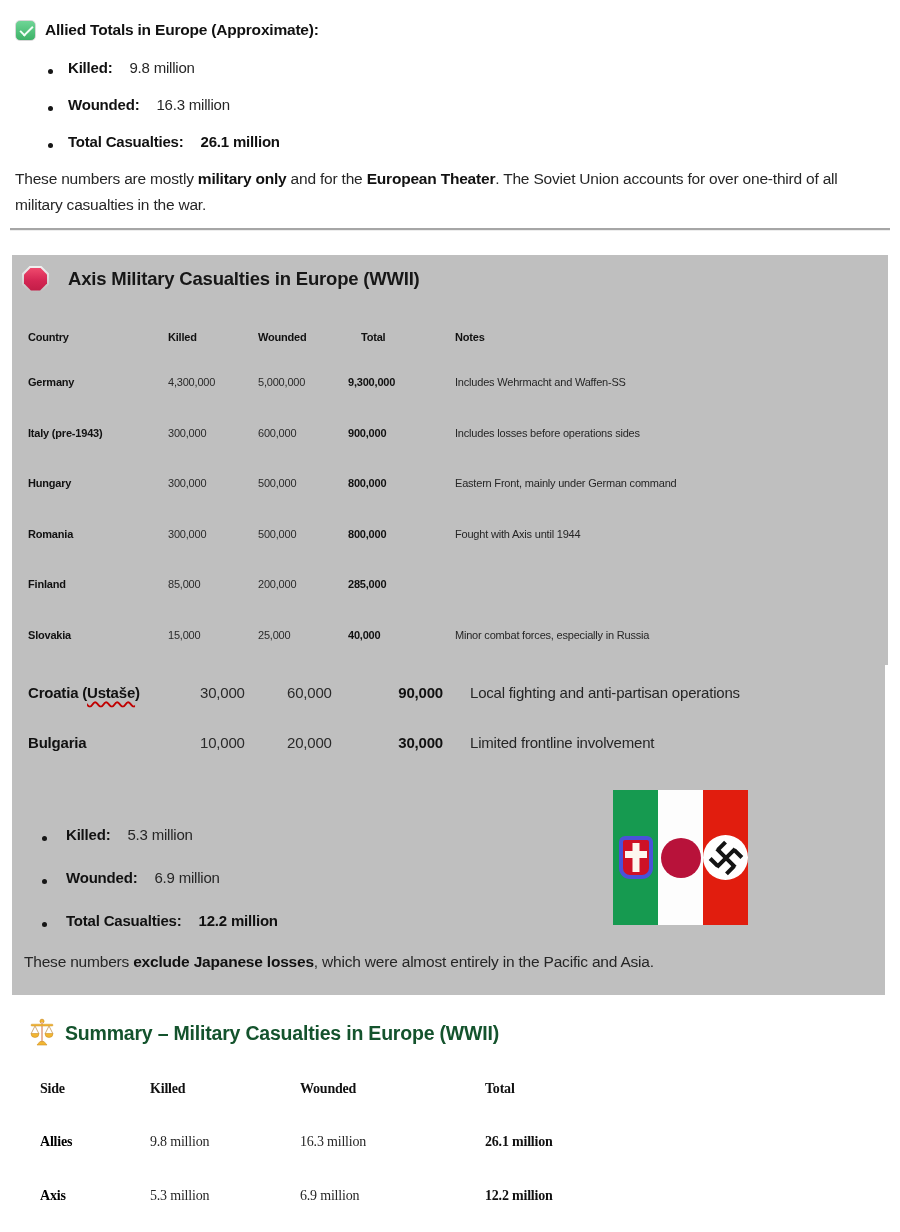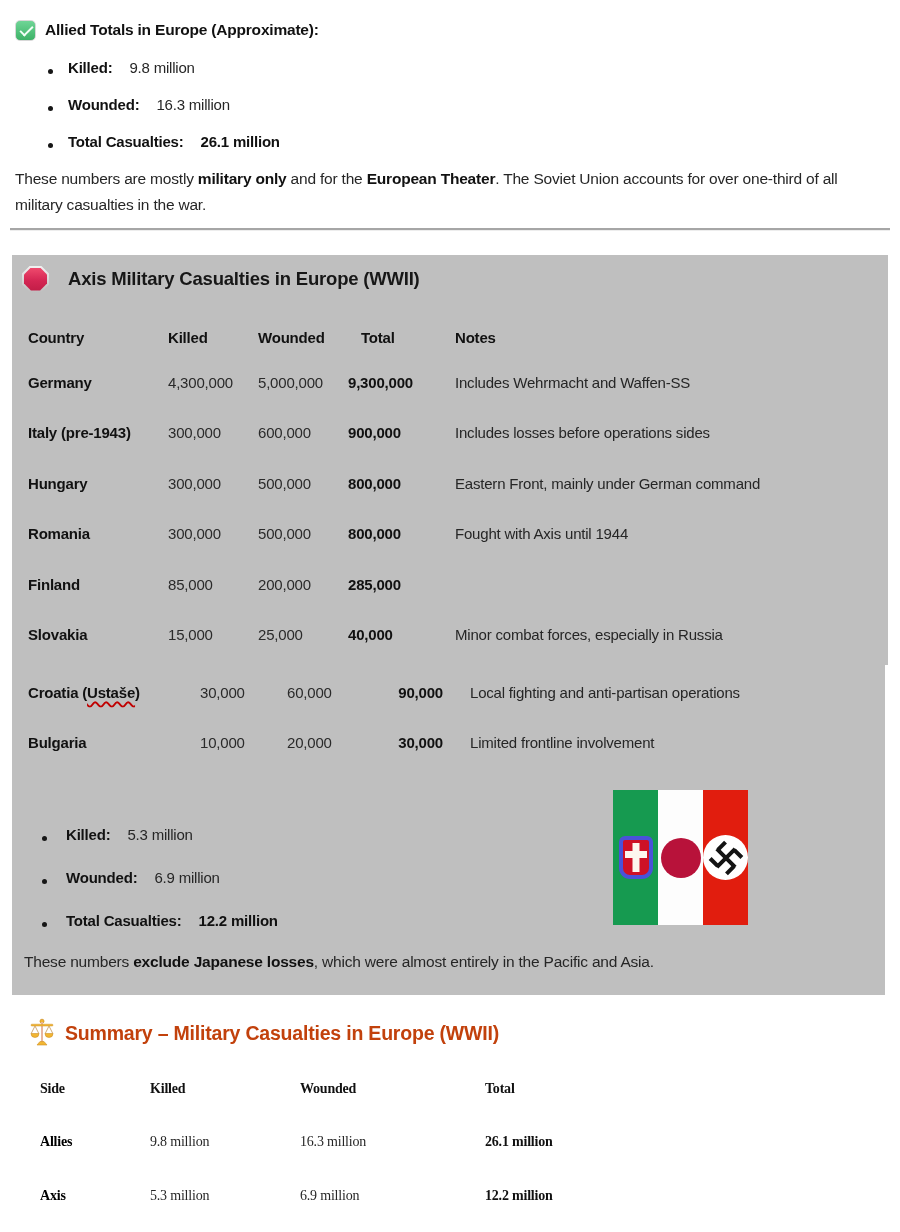--- a/index.html
+++ b/index.html
@@ -56,21 +56,21 @@
   }
 
   
   .panel { background: #bfbfbf; }
   .panel-head { display: flex; align-items: center; gap: 19px; }
   .panel-title { font-weight: bold; font-size: 18.5px; color: #171717; }
 
   .atable { left: 16px; right: 6px; }
   .arow {
     display: grid; grid-template-columns: 140px 90px 90px 107px 1fr;
-    align-items: center; height: 50.5px; font-size: 15px;
+    align-items: center; height: 50.5px; font-size: 11px;
   }
   .arow.head { height: 40px; }
   .arow .c0 { font-weight: bold; color: #111; }
   .arow .c3 { font-weight: bold; color: #111; }
   .arow.head span { font-weight: bold; color: #111; }
   .arow.head .c3 { padding-left: 13px; }
   .num { color: #2a2a2a; }
   .notes { color: #262626; }
 
   .arow2 {
@@ -105,21 +105,21 @@
     width: 22px; height: 7px; background: #fdf6ee;
   }
   .japan-disc { width: 40px; height: 40px; border-radius: 50%; background: #b8123a; }
   .nazi-disc {
     width: 45px; height: 45px; border-radius: 50%; background: #ffffff;
     display: flex; align-items: center; justify-content: center;
   }
   .nazi-disc svg { transform: rotate(45deg); }
 
   
-  .sum-title { font-weight: bold; font-size: 19.5px; color: #c2410c; }
+  .sum-title { font-weight: bold; font-size: 19.5px; color: #14532d; }
   .srow {
     display: grid; grid-template-columns: 110px 150px 185px auto;
     height: 22px; align-items: center; font-size: 14px; font-family: Liberation Serif, serif;
   }
   .srow span:first-child { font-weight: bold; color: #000000; }
   .srow.head span { font-weight: bold; color: #111; }
   .srow .stotal { font-weight: bold; color: #111; }
   .srow .sval { color: #262626; }
 </style>
 </head>

